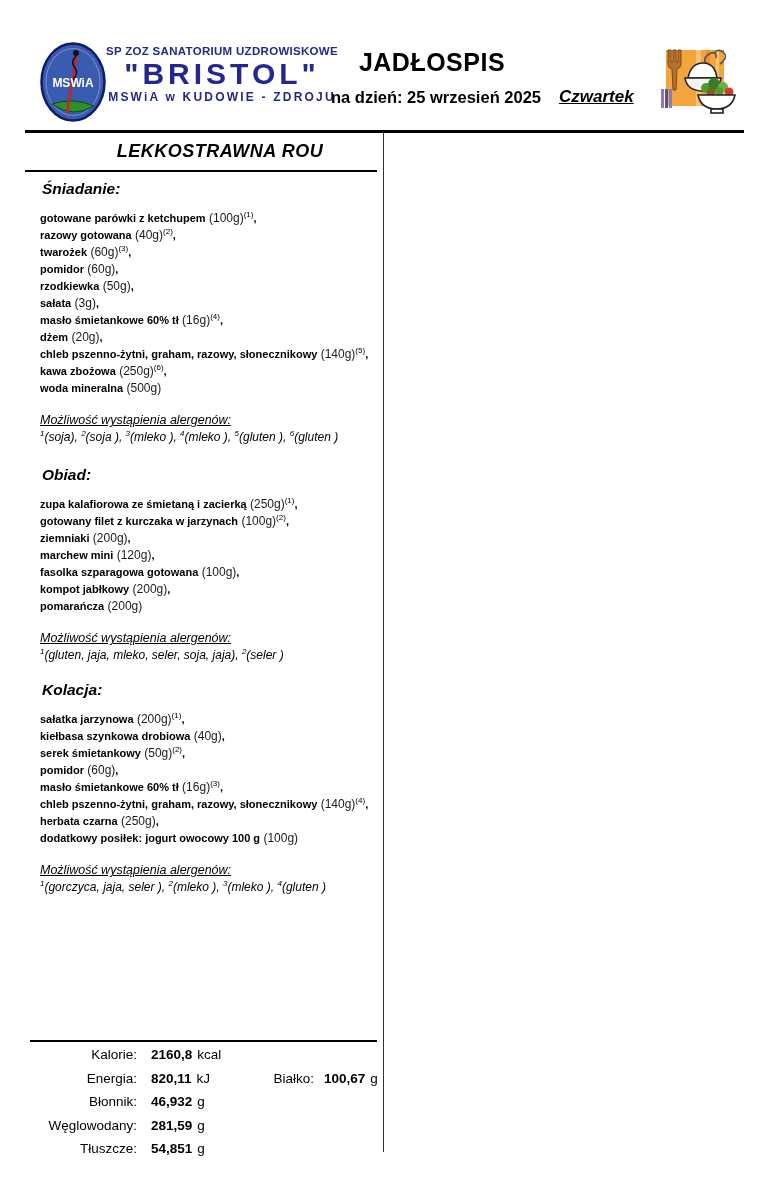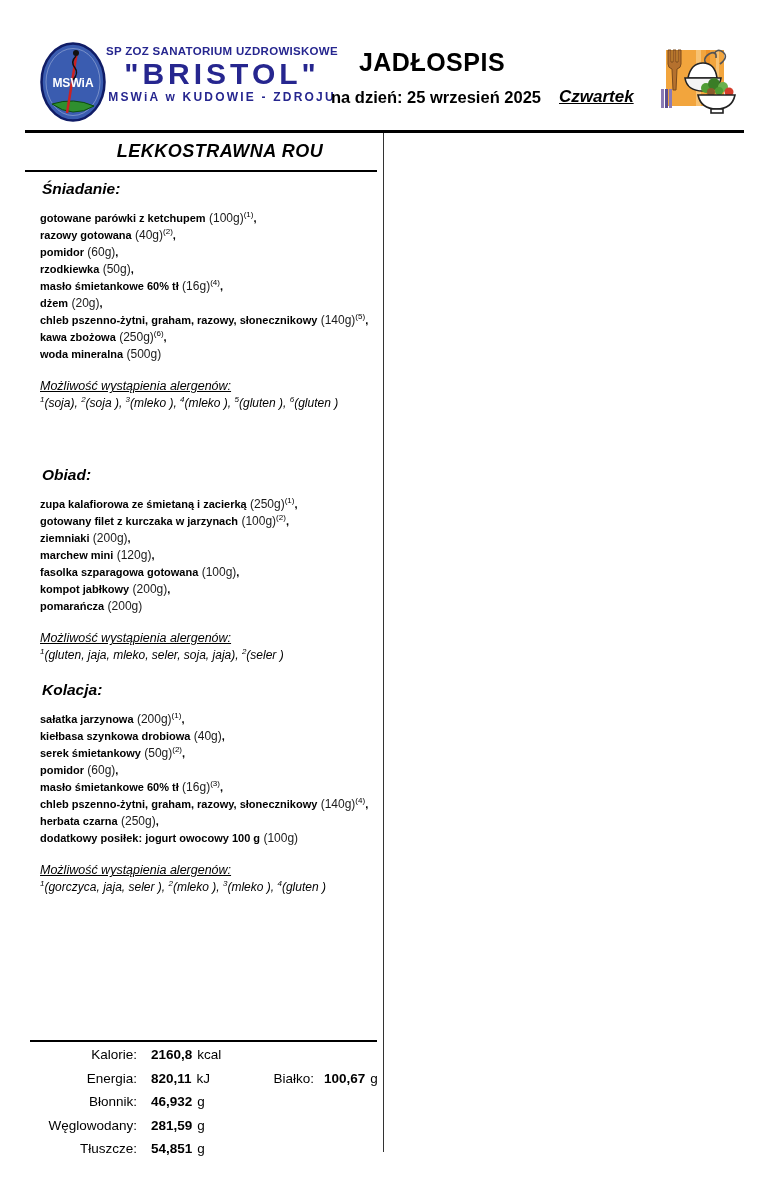--- a/index.html
+++ b/index.html
@@ -122,22 +122,24 @@
 
   <div class="diet-title">LEKKOSTRAWNA ROU</div>
   <div class="rule-sub"></div>
 
   <div id="meals">
     <section class="meal">
       <h2 class="meal-title">Śniadanie:</h2>
       <div class="items">
           <div class="item"><span class="item-name">gotowane parówki z ketchupem</span><span class="item-weight"> (100g)</span><sup class="item-sup">(1)</sup><span class="item-tail">,</span></div>
           <div class="item"><span class="item-name">razowy gotowana</span><span class="item-weight"> (40g)</span><sup class="item-sup">(2)</sup><span class="item-tail">,</span></div>
+          <div class="item"><span class="item-name">twarożek</span><span class="item-weight"> (60g)</span><sup class="item-sup">(3)</sup><span class="item-tail">,</span></div>
           <div class="item"><span class="item-name">pomidor</span><span class="item-weight"> (60g)</span><span class="item-tail">,</span></div>
           <div class="item"><span class="item-name">rzodkiewka</span><span class="item-weight"> (50g)</span><span class="item-tail">,</span></div>
+          <div class="item"><span class="item-name">sałata</span><span class="item-weight"> (3g)</span><span class="item-tail">,</span></div>
           <div class="item"><span class="item-name">masło śmietankowe 60% tł</span><span class="item-weight"> (16g)</span><sup class="item-sup">(4)</sup><span class="item-tail">,</span></div>
           <div class="item"><span class="item-name">dżem</span><span class="item-weight"> (20g)</span><span class="item-tail">,</span></div>
           <div class="item"><span class="item-name">chleb pszenno-żytni, graham, razowy, słonecznikowy</span><span class="item-weight"> (140g)</span><sup class="item-sup">(5)</sup><span class="item-tail">,</span></div>
           <div class="item"><span class="item-name">kawa zbożowa</span><span class="item-weight"> (250g)</span><sup class="item-sup">(6)</sup><span class="item-tail">,</span></div>
           <div class="item"><span class="item-name">woda mineralna</span><span class="item-weight"> (500g)</span></div>
         </div>
       <div class="allergens">
         <div class="allergens-title">Możliwość wystąpienia alergenów:</div>
         <div class="allergens-list"><sup>1</sup><span>(soja), </span><sup>2</sup><span>(soja ), </span><sup>3</sup><span>(mleko ), </span><sup>4</sup><span>(mleko ), </span><sup>5</sup><span>(gluten ), </span><sup>6</sup><span>(gluten )</span></div>
       </div>

